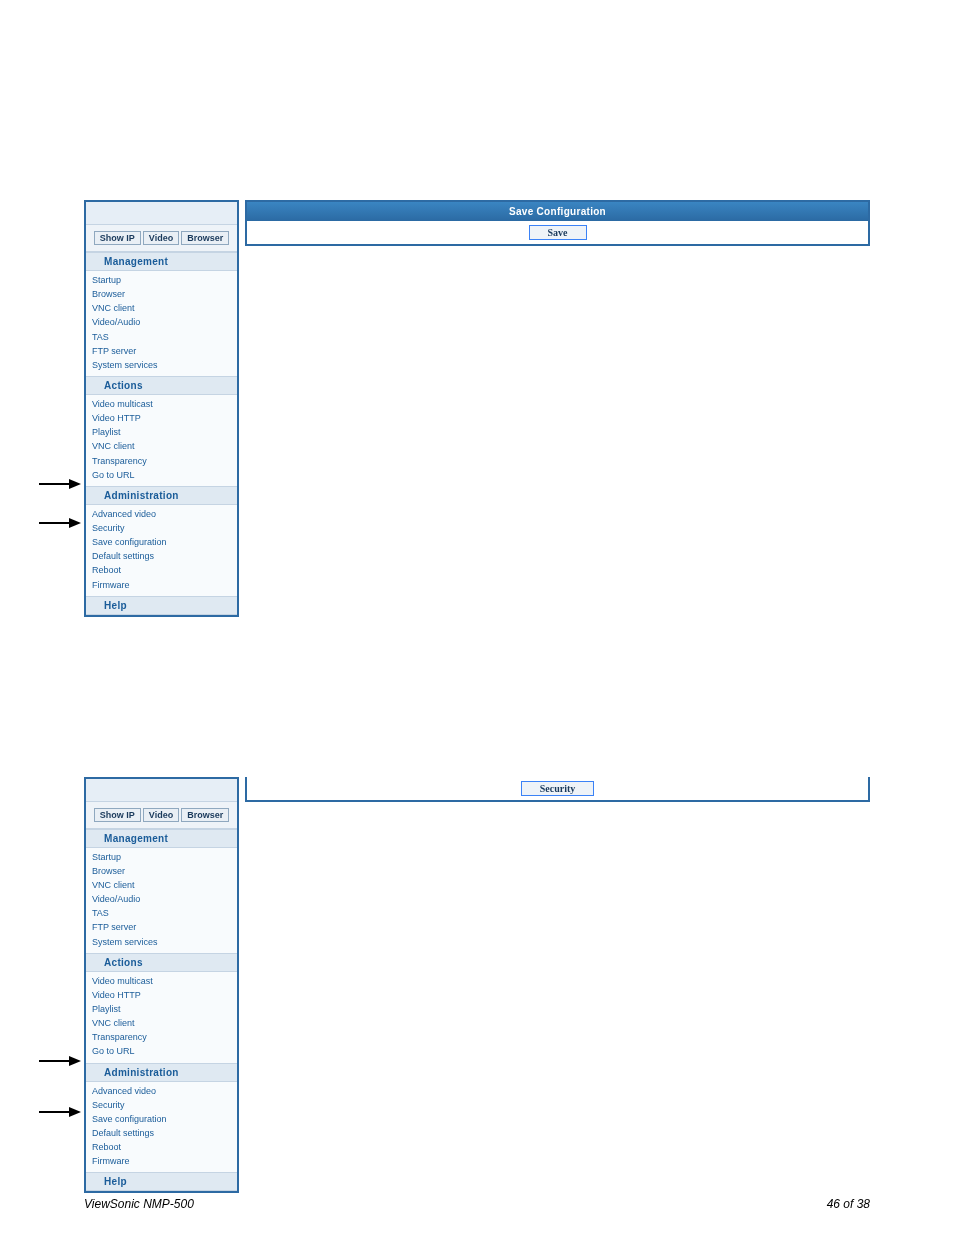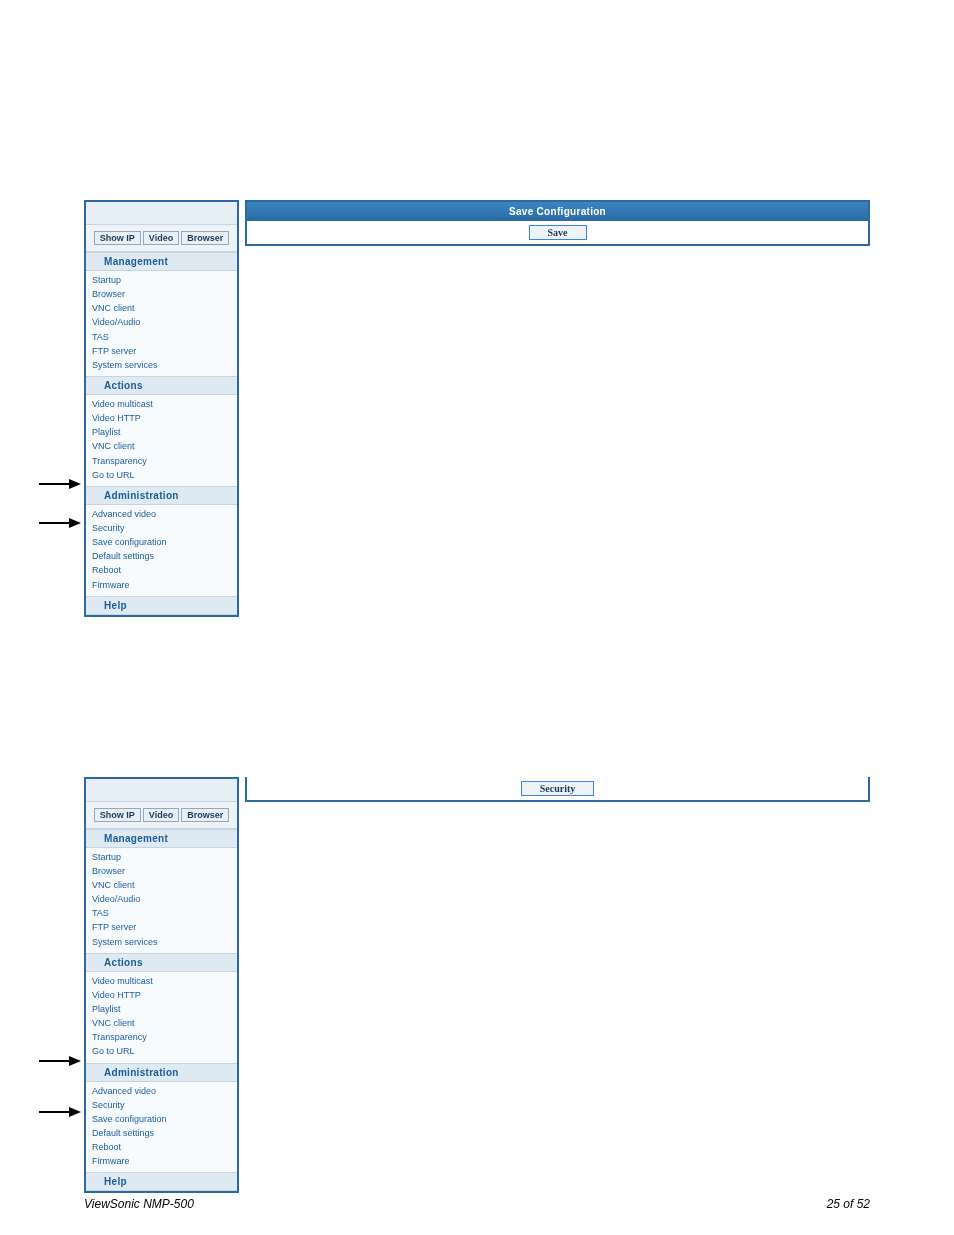--- a/index.html
+++ b/index.html
@@ -251,15 +251,15 @@
       <div class="main-col">
         <div class="action-bar">
           <button class="action-btn">Security</button>
         </div>
       </div>
     </div>
   </div>
 
   <div class="footer">
     <span>ViewSonic NMP-500</span>
-    <span>25 of  52</span>
+    <span>46 of  38</span>
   </div>
 </div>
 
 </body></html>

